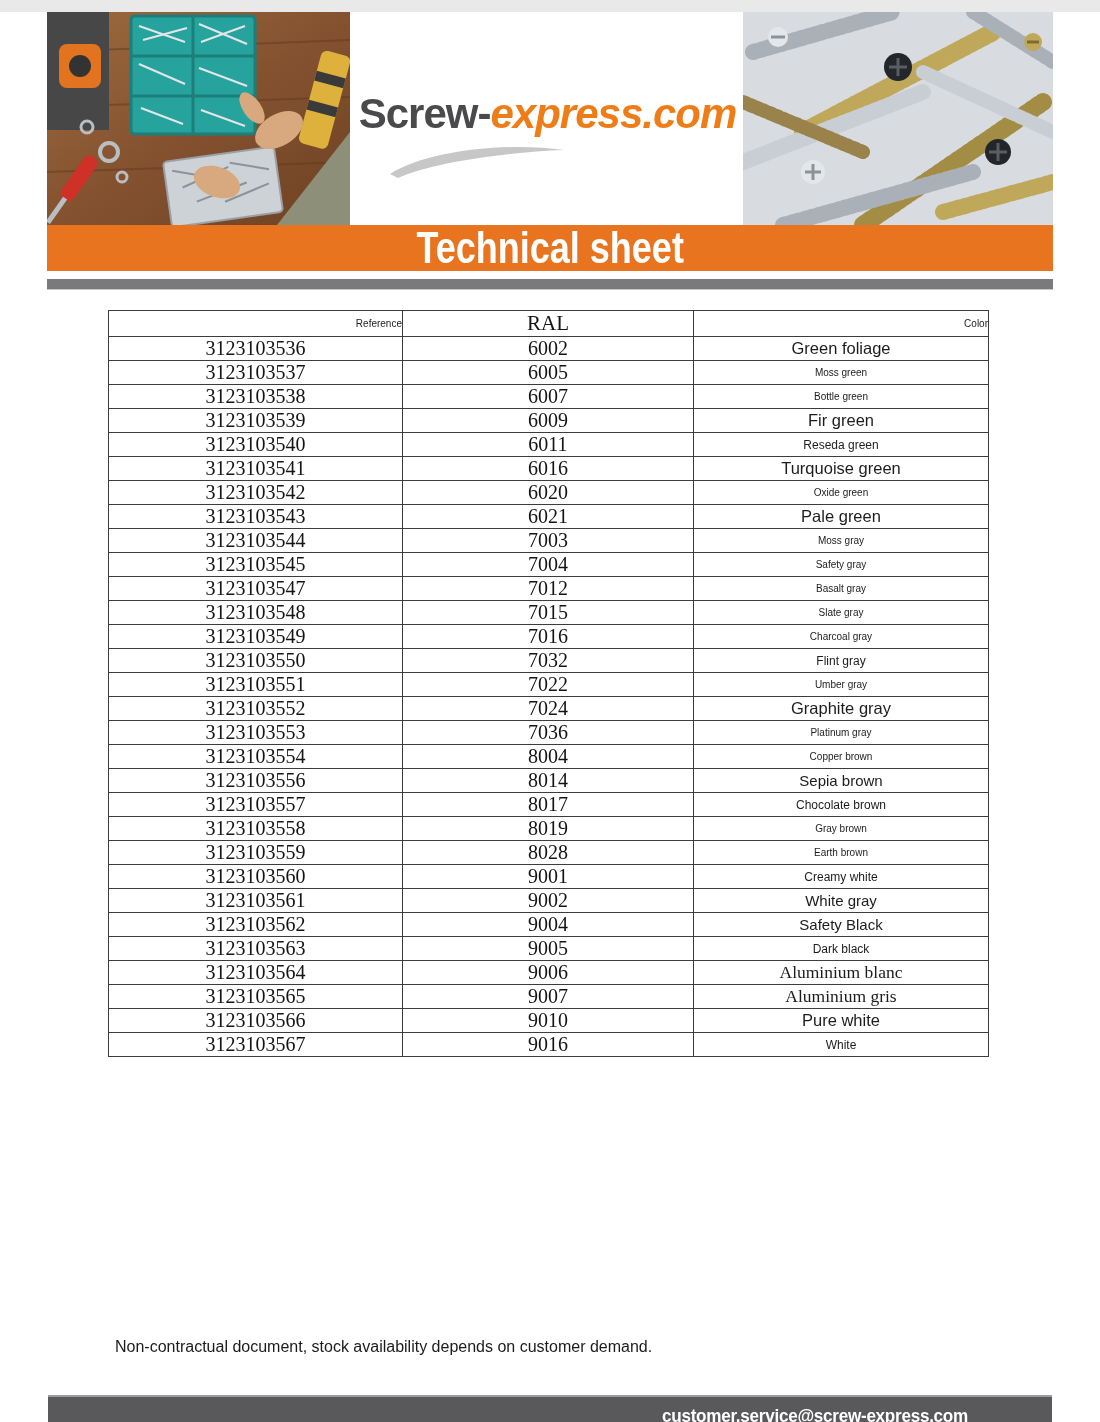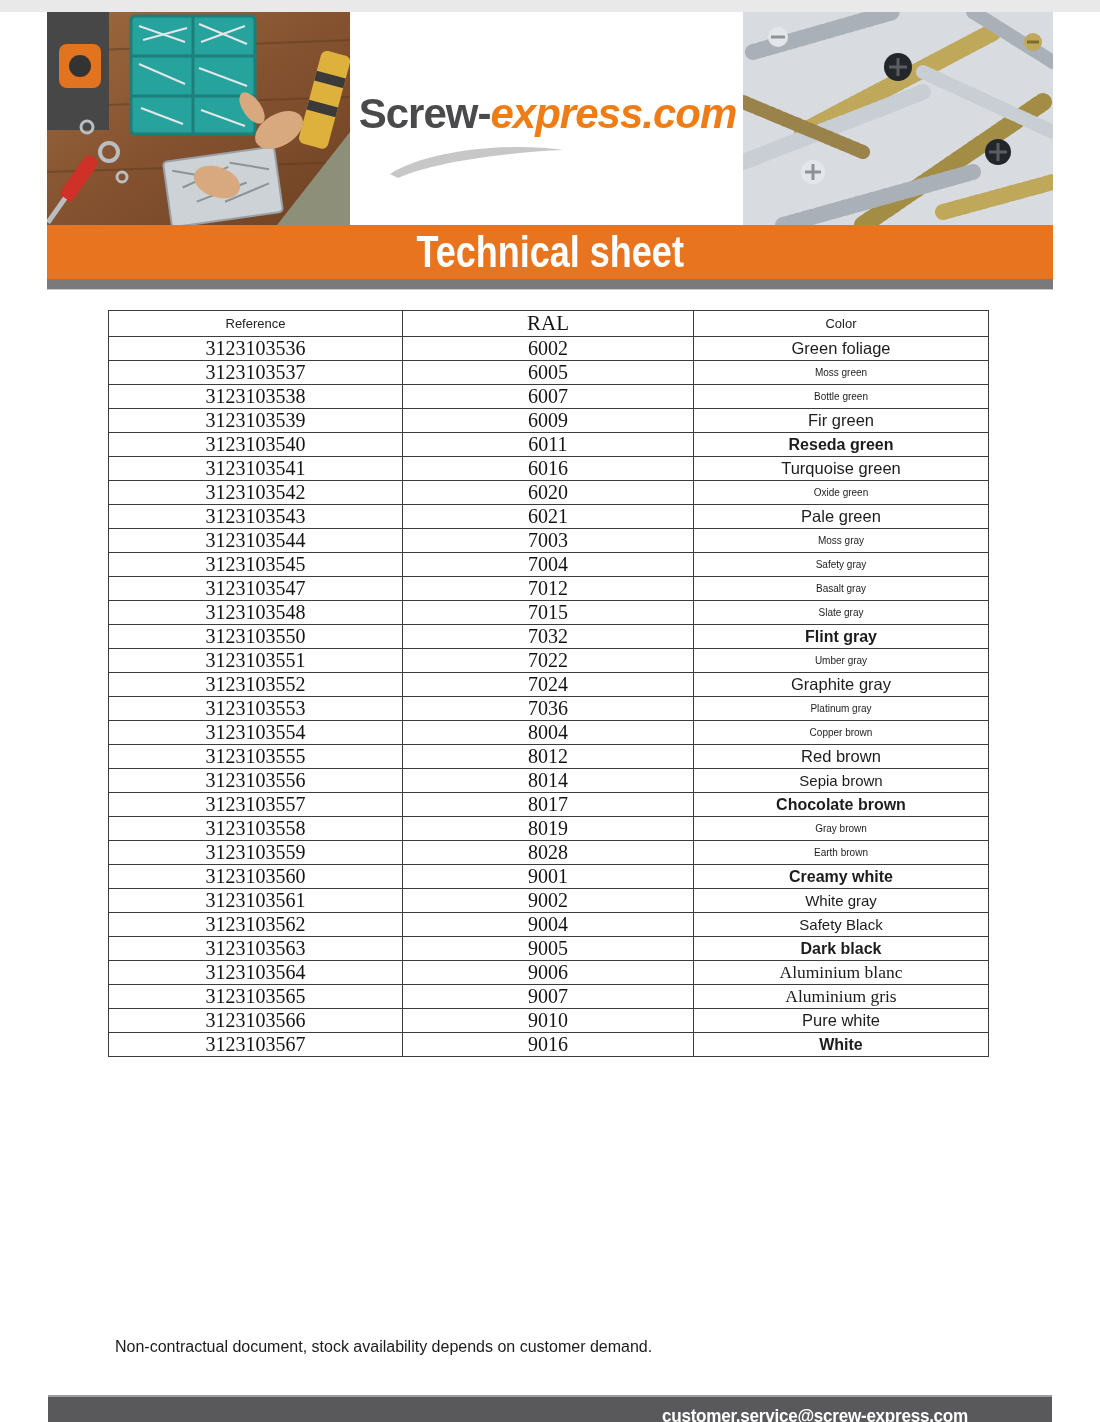--- a/index.html
+++ b/index.html
@@ -12,39 +12,39 @@
   .photo-right{left:743px;width:310px;}
 
   
   .logo-wrap{position:absolute;left:350px;top:78px;width:395px;text-align:center;}
   .logo-text{font-size:42px;font-weight:bold;letter-spacing:-1px;white-space:nowrap;}
   .logo-part1{color:#4a4a4c;}
   .logo-part2{color:#ef7d17;font-style:italic;}
   .logo-swoosh{position:absolute;left:38px;top:48px;}
 
   
-  .banner{position:absolute;left:47px;top:213px;width:1006px;height:54px;background:#e97420;
+  .banner{position:absolute;left:47px;top:213px;width:1006px;height:46px;background:#e97420;
           display:flex;align-items:center;justify-content:center;}
   .banner-title{color:#ffffff;font-weight:bold;font-size:45px;letter-spacing:0px;
                 transform:scaleX(0.80);transform-origin:center;white-space:nowrap;}
   .banner-strip{position:absolute;left:47px;top:267px;width:1006px;height:10px;background:#7a7a7c;
                 border-bottom:1px solid #c9c9c9;}
 
   
   .table-wrap{position:absolute;left:108px;top:298px;}
   table{border-collapse:collapse;table-layout:fixed;width:880px;}
   col.c1{width:294px;} col.c2{width:291px;} col.c3{width:295px;}
   th,td{border:1px solid #3c3c3c;text-align:center;vertical-align:middle;
         padding:0;height:23px;overflow:hidden;white-space:nowrap;color:#141414;}
   th{font-weight:normal;}
-  .hdr-sans{font-family:"Liberation Sans",sans-serif;font-size:13px;color:#222;}
+  .hdr-sans{font-family:"Liberation Sans",sans-serif;font-size:10px;color:#222;text-align:right;}
   .hdr-serif{font-family:"Liberation Serif",serif;font-size:21px;}
   .ref-cell,.ral-cell{font-family:"Liberation Serif",serif;font-size:20px;}
   .color-cell{font-family:"Liberation Sans",sans-serif;color:#1c1c1c;}
-  .sz-s{font-size:16px;font-weight:bold;}
+  .sz-s{font-size:12px;}
   .sz-m{font-size:10px;}
   .sz-l{font-size:15px;}
   .sz-xl{font-size:16.5px;}
   .sz-serif{font-family:"Liberation Serif",serif;font-size:17.5px;}
 
   
   .footnote{position:absolute;left:115px;top:1326px;font-size:16px;color:#1b1b1b;}
   .footer-bar{position:absolute;left:48px;top:1383px;width:1004px;height:39px;background:#59595b;
               border-top:2px solid #9d9da0;box-sizing:border-box;
               display:flex;align-items:center;justify-content:flex-end;padding-right:84px;}
@@ -251,20 +251,25 @@
       <td class="ral-cell">7012</td>
       <td class="color-cell sz-m">Basalt gray</td>
     </tr>
 
     <tr>
       <td class="ref-cell">3123103548</td>
       <td class="ral-cell">7015</td>
       <td class="color-cell sz-m">Slate gray</td>
     </tr>
 
+    <tr>
+      <td class="ref-cell">3123103549</td>
+      <td class="ral-cell">7016</td>
+      <td class="color-cell sz-m">Charcoal gray</td>
+    </tr>
 
     <tr>
       <td class="ref-cell">3123103550</td>
       <td class="ral-cell">7032</td>
       <td class="color-cell sz-s">Flint gray</td>
     </tr>
 
     <tr>
       <td class="ref-cell">3123103551</td>
       <td class="ral-cell">7022</td>
@@ -282,25 +287,20 @@
       <td class="ral-cell">7036</td>
       <td class="color-cell sz-m">Platinum gray</td>
     </tr>
 
     <tr>
       <td class="ref-cell">3123103554</td>
       <td class="ral-cell">8004</td>
       <td class="color-cell sz-m">Copper brown</td>
     </tr>
 
-    <tr>
-      <td class="ref-cell">3123103555</td>
-      <td class="ral-cell">8012</td>
-      <td class="color-cell sz-xl">Red brown</td>
-    </tr>
 
     <tr>
       <td class="ref-cell">3123103556</td>
       <td class="ral-cell">8014</td>
       <td class="color-cell sz-l">Sepia brown</td>
     </tr>
 
     <tr>
       <td class="ref-cell">3123103557</td>
       <td class="ral-cell">8017</td>

